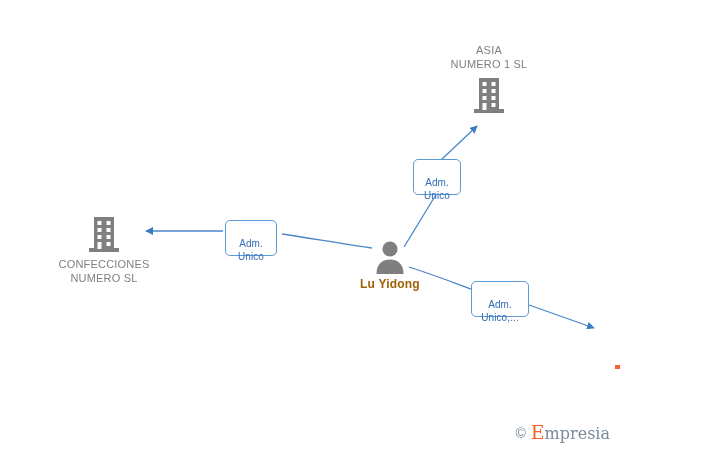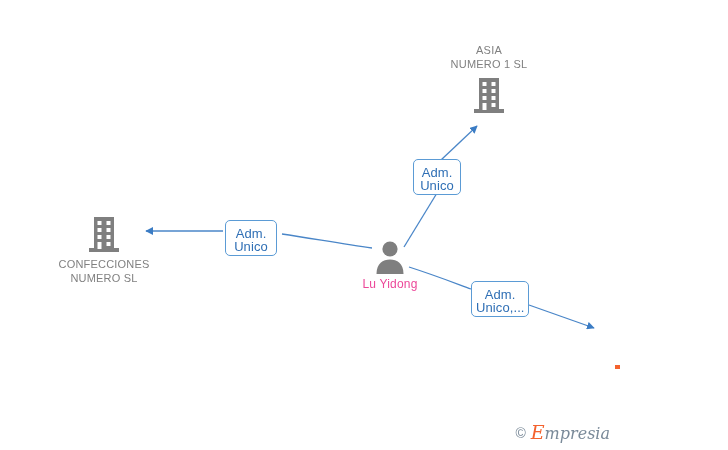--- a/index.html
+++ b/index.html
@@ -45,36 +45,36 @@
     font-size: 11px;
     letter-spacing: .2px;
     white-space: pre-line;
   }
   .node-label.bold { font-weight: bold; color: #8a8a8a; }
   .label-above { margin-bottom: 4px; }
   .label-below { margin-top: 3px; }
 
   .node-person .node-label {
     font-size: 12px;
-    color: #ec4899;
-    font-weight: normal;
+    color: #a16207;
+    font-weight: bold;
   }
 
   
   .edge-label {
     position: absolute;
     box-sizing: border-box;
     background: #ffffff;
     border: 1px solid #5b9bd5;
     border-radius: 5px;
     color: #2f6fb5;
-    font-size: 13px;
+    font-size: 10px;
     line-height: 13px;
     text-align: center;
-    padding: 6px 4px 4px 4px;
+    padding: 16px 4px 4px 4px;
     white-space: pre-line;
     letter-spacing: .1px;
   }
 
   
   #watermark {
     position: absolute;
     right: 10px;
     bottom: 8px;
     display: flex;
@@ -82,21 +82,20 @@
     gap: 5px;
     user-select: none;
   }
   #watermark .copy {
     color: #7a8a99;
     font-size: 14px;
     line-height: 1;
   }
   #watermark .brand {
     font-family: "DejaVu Serif", serif;
-    font-style: italic;
     font-size: 16px;
     line-height: 1;
     color: #7a8a99;
   }
   #watermark .brand .cap {
     color: #f4622e;
     font-size: 19px;
   }
 </style>
 </head>

